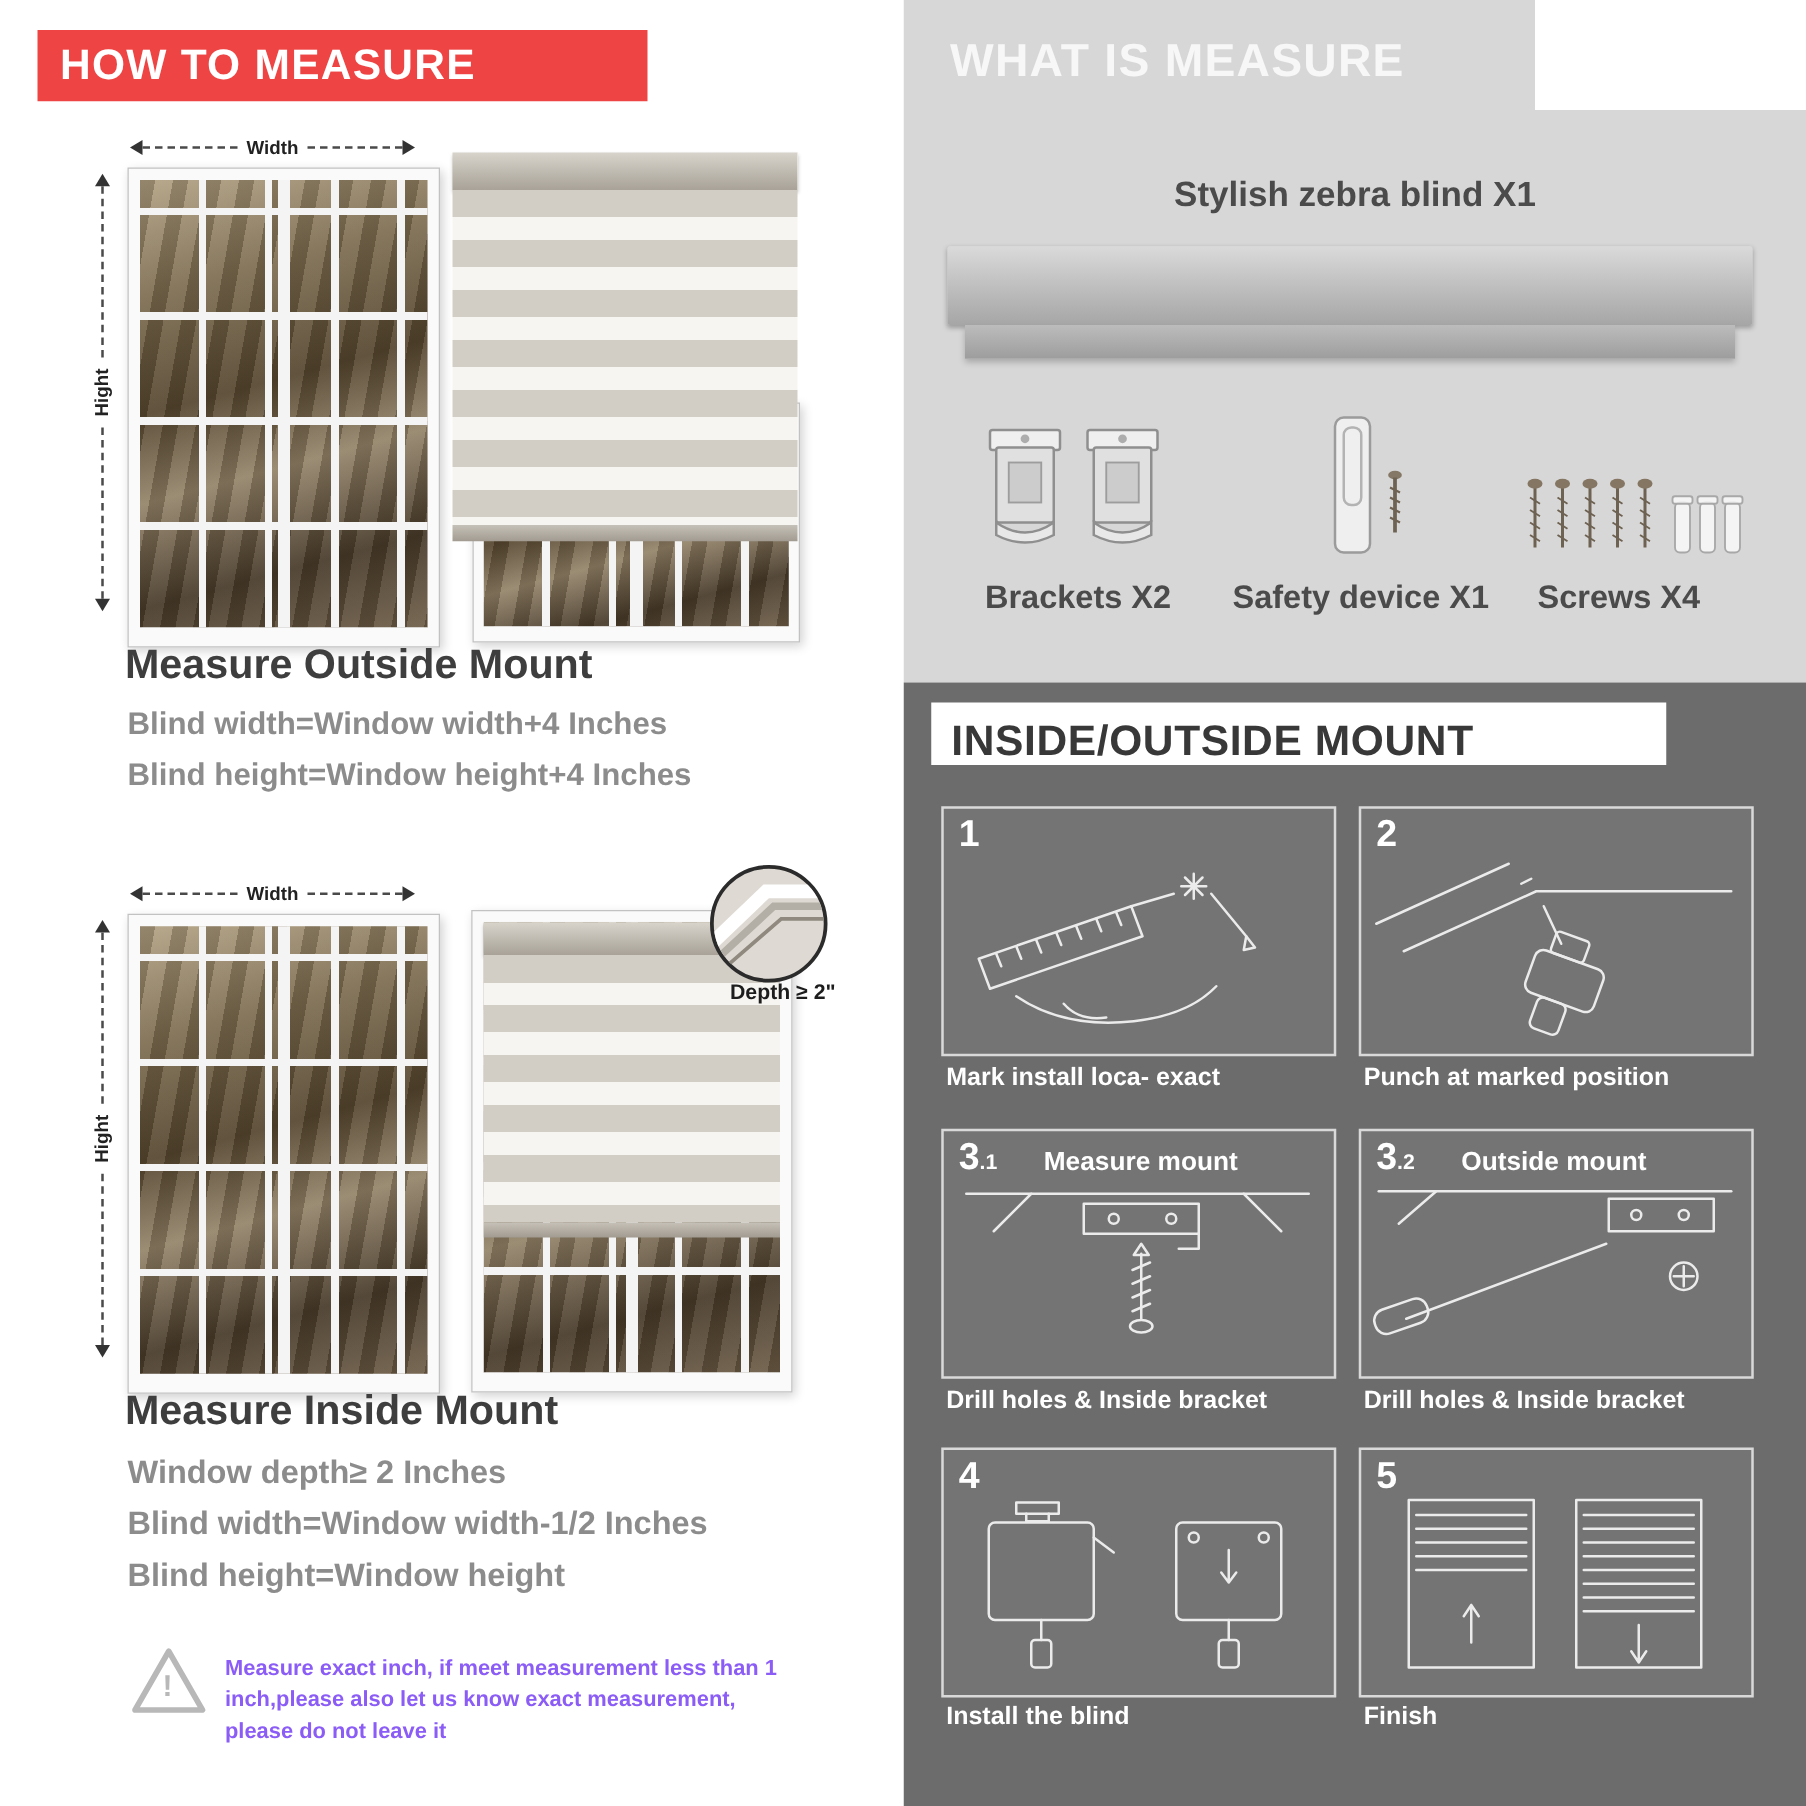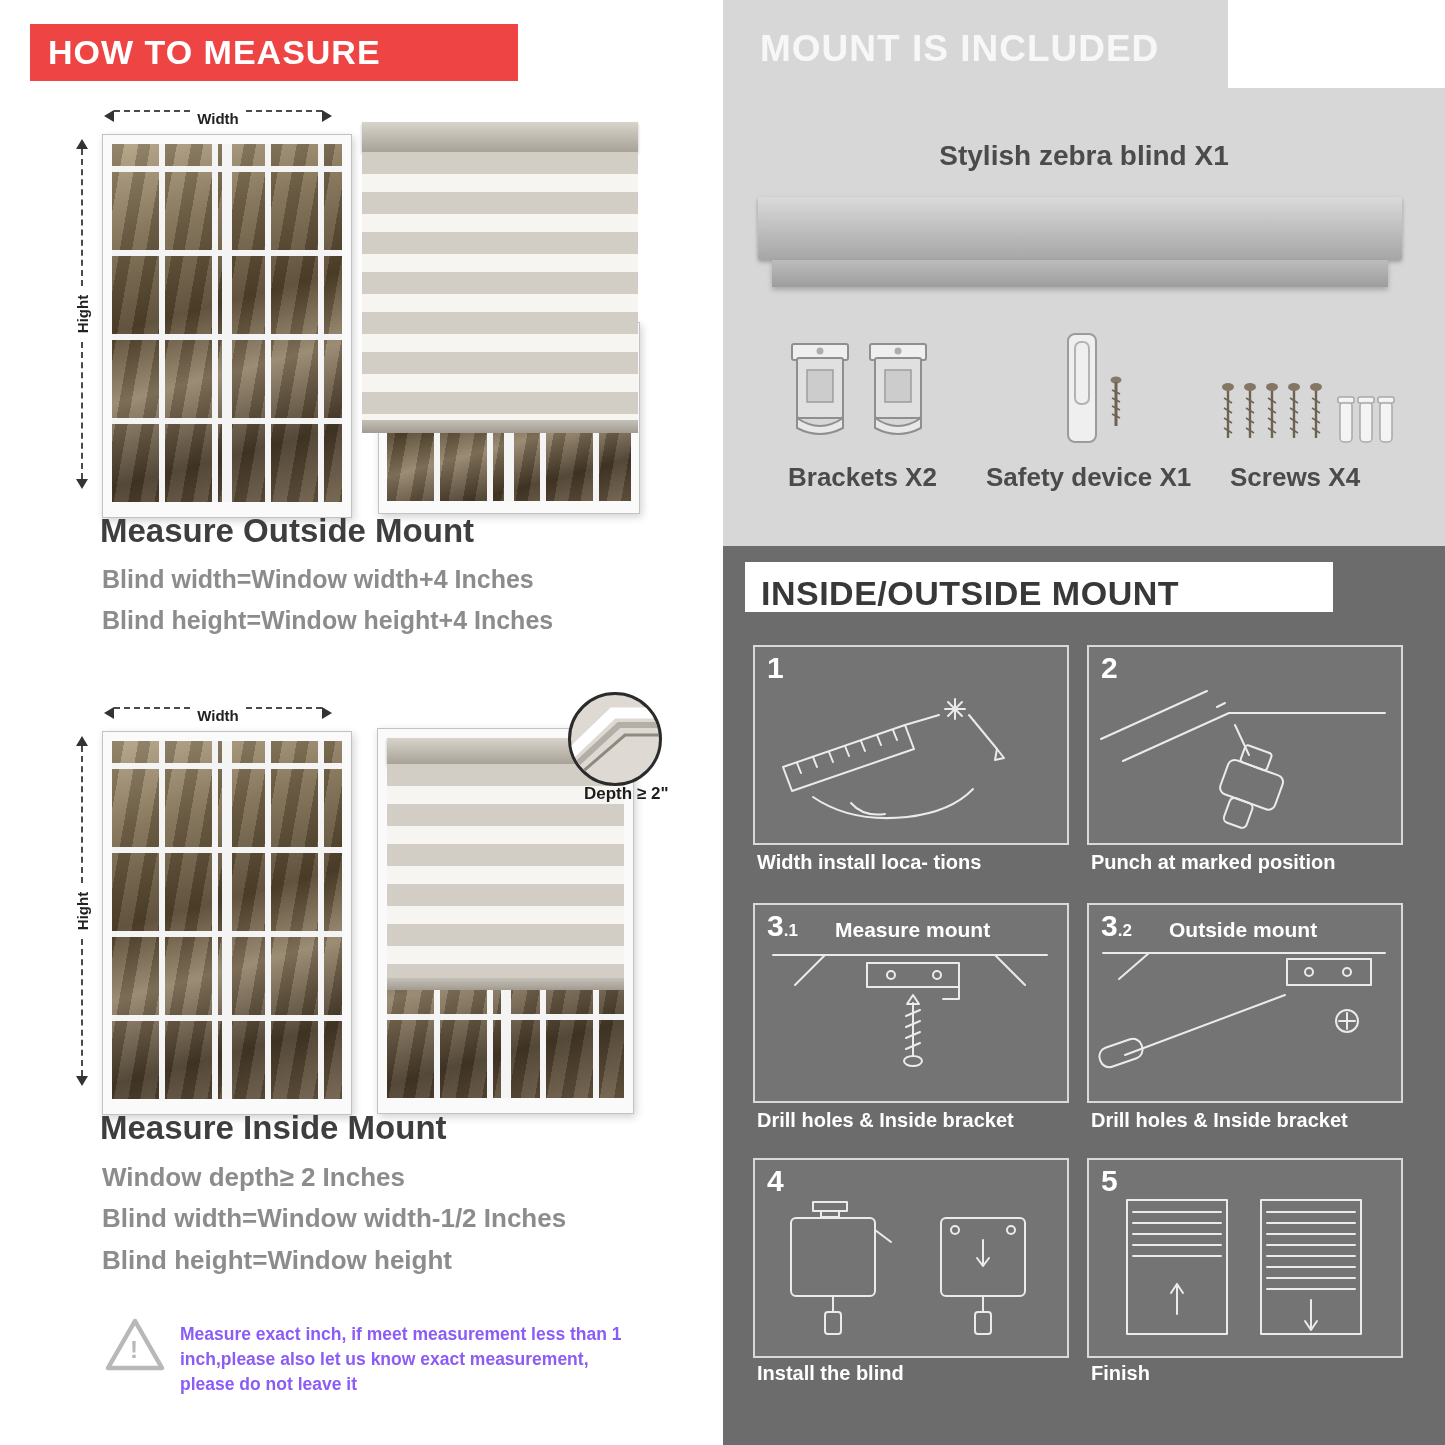--- a/index.html
+++ b/index.html
@@ -33,21 +33,21 @@
       repeating-linear-gradient(100deg, rgba(25,18,8,.20) 0 12px, rgba(255,255,255,.07) 12px 26px),
       linear-gradient(165deg,#b3a385 0%,#7e6e52 22%,#55462f 45%,#94846a 62%,#473a2a 82%,#6e5e48 100%);
   }
 
   
   .blind-rail-top{height:30px;background:linear-gradient(180deg,#d8d4cb,#a8a298);box-shadow:0 2px 3px rgba(0,0,0,.25);}
   .blind-body{background:repeating-linear-gradient(180deg,#d2cec5 0 22px,#f7f5f1 22px 40px);}
   .blind-rail-bottom{height:13px;background:linear-gradient(180deg,#c6c1b8,#a19b91);}
 
   
-  .h-arrow{display:flex;align-items:flex-start;height:16px;}
+  .h-arrow{display:flex;align-items:center;height:16px;}
   .h-arrow .dash{flex:1;height:0;border-top:2px dashed #4a4a4a;}
   .v-arrow{display:flex;flex-direction:column;align-items:center;width:16px;}
   .v-arrow .dash{flex:1;width:0;border-left:2px dashed #4a4a4a;}
   .arr{width:0;height:0;flex:0 0 auto;}
   .arr.up{border-left:6px solid transparent;border-right:6px solid transparent;border-bottom:10px solid #333;}
   .arr.down{border-left:6px solid transparent;border-right:6px solid transparent;border-top:10px solid #333;}
   .arr.left{border-top:6px solid transparent;border-bottom:6px solid transparent;border-right:10px solid #333;}
   .arr.right{border-top:6px solid transparent;border-bottom:6px solid transparent;border-left:10px solid #333;}
   .meas-lbl{font-size:15px;font-weight:bold;color:#222;padding:0 7px;white-space:nowrap;}
   .v-lbl{position:relative;width:16px;height:56px;flex:0 0 auto;}
@@ -188,21 +188,21 @@
   <svg width="62" height="58" viewBox="0 0 62 58">
     <path d="M31,5 L58,52 L4,52 Z" fill="none" stroke="#b8b8b8" stroke-width="4.5" stroke-linejoin="round"></path>
   </svg>
   <span class="abs" style="left:26px;top:20px;font-size:24px;font-weight:bold;color:#b8b8b8;">!</span>
 </div>
 <div class="abs warn-text" style="left:180px;top:1322px;width:452px;">Measure exact inch, if meet measurement less than 1 inch,please also let us know exact measurement, please do not leave it</div>
 
 <div class="abs panel-light"></div>
 <div class="abs panel-notch"></div>
 
-<div class="abs included-header" style="left:760px;top:28px;">MOUNT IS INCLUDED</div>
+<div class="abs included-header" style="left:760px;top:28px;">WHAT IS MEASURE</div>
 <div class="abs included-sub" style="left:784px;top:140px;width:600px;">Stylish zebra blind X1</div>
 
 <div class="abs headrail" style="left:758px;top:197px;width:644px;height:63px;"></div>
 <div class="abs headrail-under" style="left:772px;top:260px;width:616px;height:27px;"></div>
 
 <div class="abs" style="left:788px;top:340px;">
   <svg viewBox="0 0 64 100" width="64" height="100">
     <rect x="4" y="4" width="56" height="16" rx="2" fill="#efefef" stroke="#8f8f8f" stroke-width="2"></rect>
     <rect x="9" y="18" width="46" height="60" rx="2" fill="#e0e0e0" stroke="#8f8f8f" stroke-width="2"></rect>
     <rect x="19" y="30" width="26" height="32" fill="#cccccc" stroke="#9d9d9d" stroke-width="1.5"></rect>
@@ -277,21 +277,21 @@
     <polygon points="28,88 150,46 159,70 37,112"></polygon>
     <path d="M42,84 l4,10 M58,78 l4,10 M74,73 l4,10 M90,67 l4,10 M106,62 l4,10 M122,56 l4,10 M138,51 l4,10"></path>
     <path d="M150,46 l34,-10"></path>
     <path d="M200,20 v20 M190,30 h20 M193,23 l14,14 M207,23 l-14,14"></path>
     <path d="M214,36 L242,70"></path>
     <path d="M242,70 l7,9 -9,2 z"></path>
     <path d="M58,118 q38,26 94,20 q44,-5 66,-28"></path>
     <path d="M96,124 q12,14 34,11"></path>
   </svg>
 </div>
-<div class="abs step-cap" style="left:757px;top:851px;">Width install loca- tions</div>
+<div class="abs step-cap" style="left:757px;top:851px;">Mark install loca- exact</div>
 
 <div class="step" style="left:1087px;top:645px;">
   <div class="step-num"><span>2</span></div>
   <svg class="step-art" viewBox="0 0 308 160">
     <path d="M12,60 L118,12"></path>
     <path d="M34,82 L140,34 L296,34"></path>
     <path d="M128,28 l8,-4"></path>
     <path d="M146,46 L160,76" stroke-width="3"></path>
     <g transform="rotate(20 170 100)">
       <rect x="146" y="72" width="28" height="18" rx="3"></rect>

